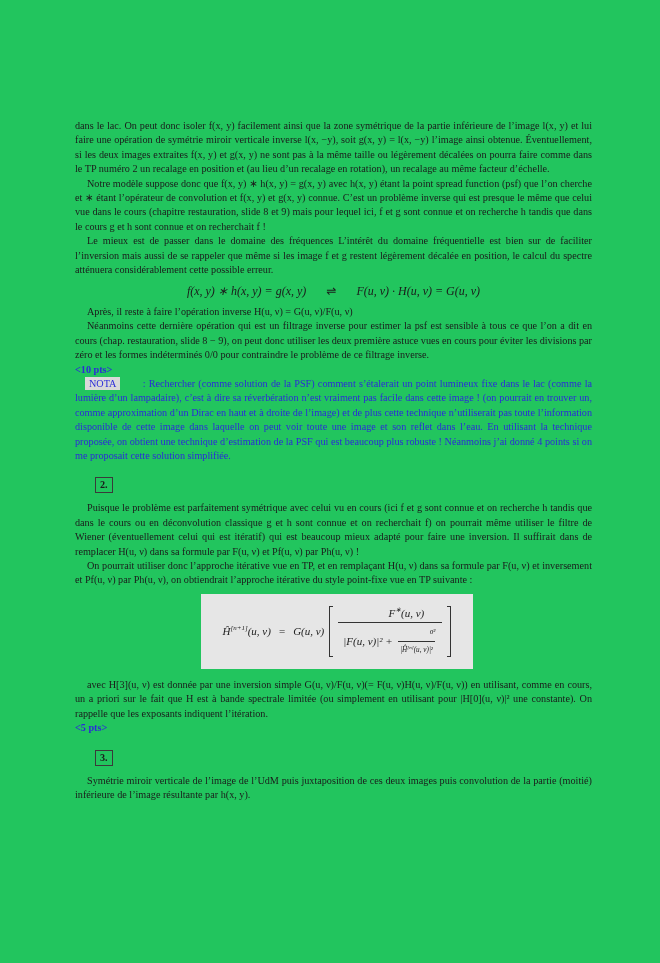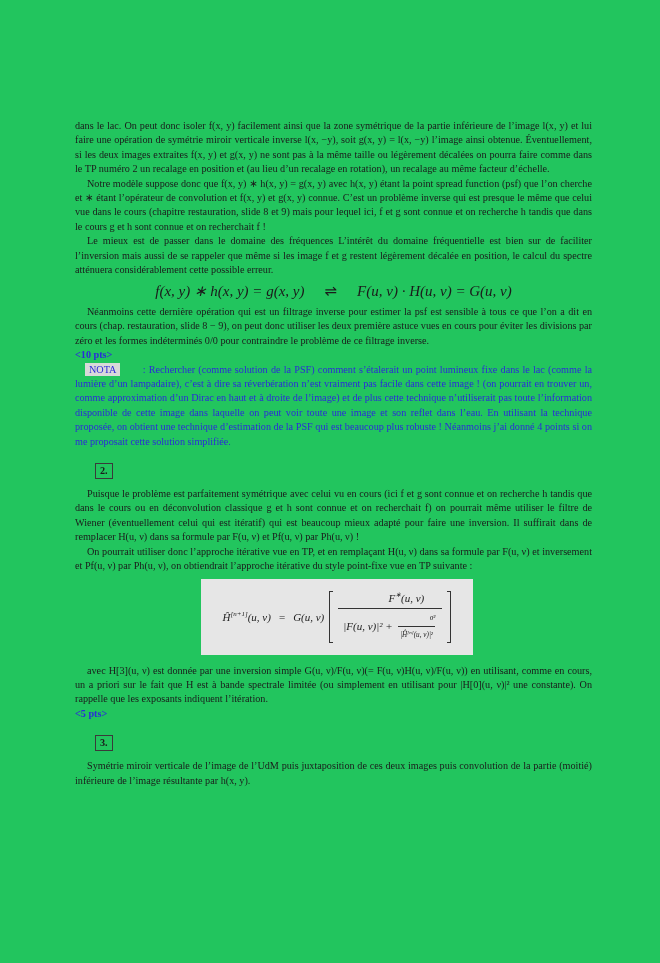--- a/index.html
+++ b/index.html
@@ -23,21 +23,21 @@
     left:75px;top:119px;width:517px;
     font-size:10.2px;
     line-height:14.4px;
     text-align:justify;
   }
   p{margin:0;}
   .indent{text-indent:12px;}
   .display-eq{
     display:flex;justify-content:center;align-items:baseline;gap:20px;
     margin:7px 0 6px 0;
-    font-style:italic;font-size:15px;
+    font-style:italic;font-size:12px;
   }
   .display-eq .rel{font-style:normal;}
   .points{
     color:var(--accent-blue);
     font-weight:bold;
     text-align:left;
   }
   .nota{color:var(--accent-blue);text-indent:10px;}
   .nota-chip{
     background:var(--nota-bg);
@@ -93,20 +93,21 @@
     <p class="indent">Notre modèle suppose donc que f(x, y) ∗ h(x, y) = g(x, y) avec h(x, y) étant la point spread function (psf) que l’on cherche et ∗ étant l’opérateur de convolution et f(x, y) et g(x, y) connue. C’est un problème inverse qui est presque le même que celui vue dans le cours (chapitre restauration, slide 8 et 9) mais pour lequel ici, f et g sont connue et on recherche h tandis que dans le cours g et h sont connue et on recherchait f !</p>
 
     <p class="indent">Le mieux est de passer dans le domaine des fréquences L’intérêt du domaine fréquentielle est bien sur de faciliter l’inversion mais aussi de se rappeler que même si les image f et g restent légèrement décalée en position, le calcul du spectre atténuera considérablement cette possible erreur.</p>
 
     <div class="display-eq">
       <span>f(x, y) ∗ h(x, y) = g(x, y)</span>
       <span class="rel">⇌</span>
       <span>F(u, ν) · H(u, ν) = G(u, ν)</span>
     </div>
 
+    <p class="indent">Après, il reste à faire l’opération inverse H(u, ν) = G(u, ν)/F(u, ν)</p>
 
     <p class="indent">Néanmoins cette dernière opération qui est un filtrage inverse pour estimer la psf est sensible à tous ce que l’on a dit en cours (chap. restauration, slide 8 − 9), on peut donc utiliser les deux première astuce vues en cours pour éviter les divisions par zéro et les formes indéterminés 0/0 pour contraindre le problème de ce filtrage inverse.</p>
 
     <p class="points">&lt;10 pts&gt;</p>
 
     <p class="nota">
       <span class="nota-chip">NOTA</span>
       <span>: Rechercher (comme solution de la PSF) comment s’étalerait un point lumineux fixe dans le lac (comme la lumière d’un lampadaire), c’est à dire sa réverbération n’est vraiment pas facile dans cette image ! (on pourrait en trouver un, comme approximation d’un Dirac en haut et à droite de l’image) et de plus cette technique n’utiliserait pas toute l’information disponible de cette image dans laquelle on peut voir toute une image et son reflet dans l’eau. En utilisant la technique proposée, on obtient une technique d’estimation de la PSF qui est beaucoup plus robuste ! Néanmoins j’ai donné 4 points si on me proposait cette solution simplifiée.</span>
     </p>
 

